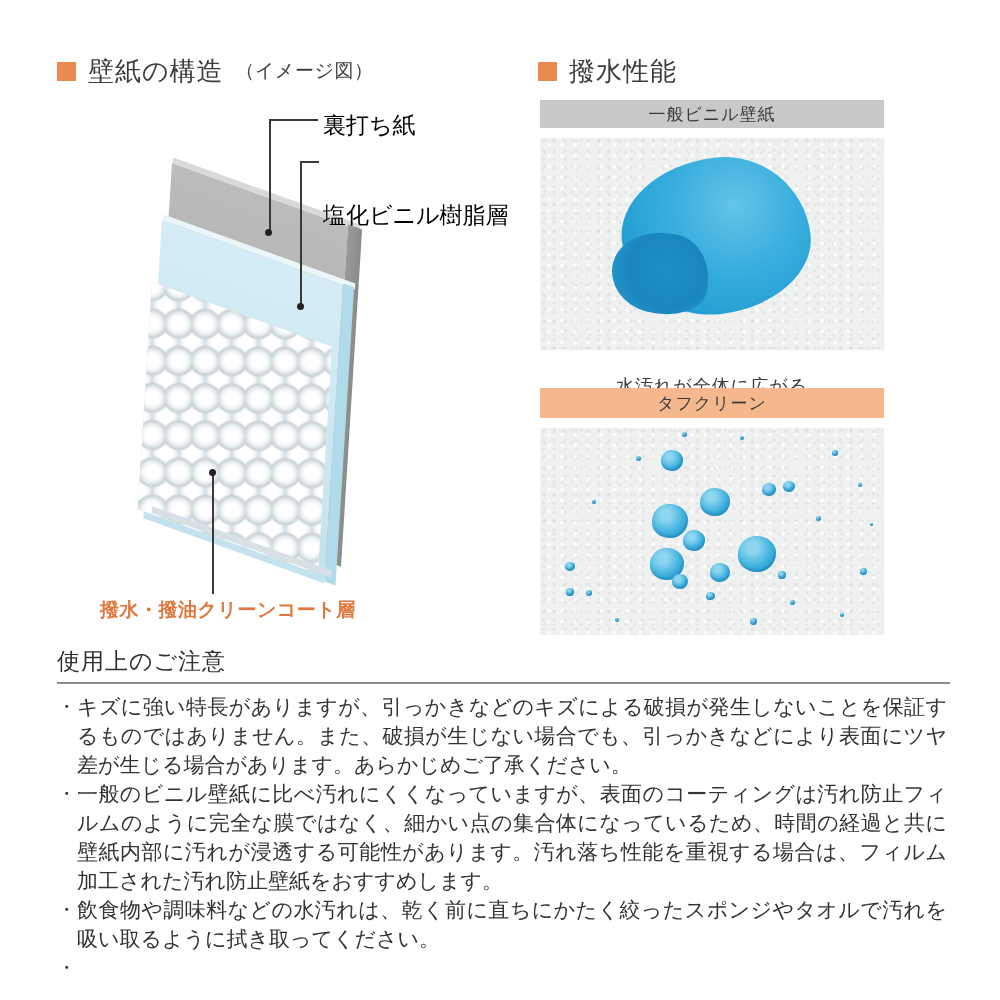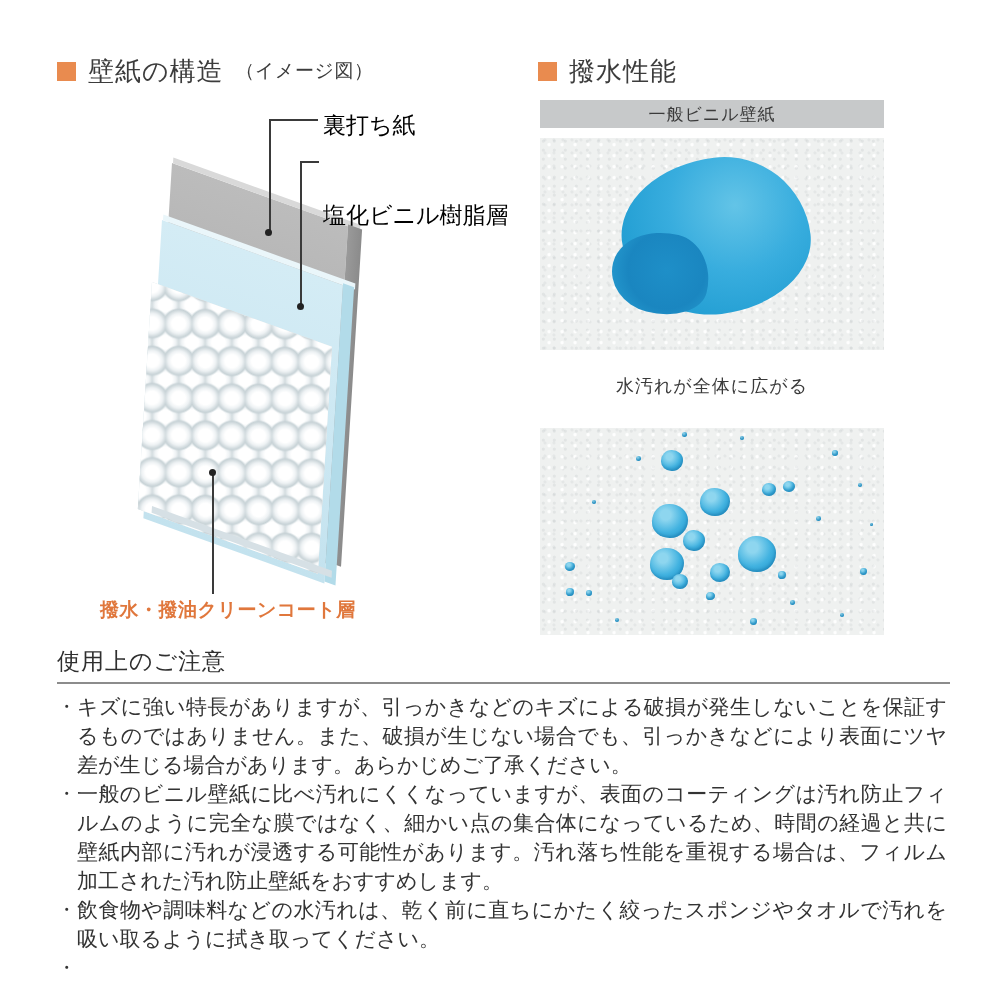--- a/index.html
+++ b/index.html
@@ -134,20 +134,21 @@
 
   <div class="bar" id="bar-general">一般ビニル壁紙</div>
   <div class="photo" id="photo-general">
     <div class="stain">
       <div class="stain-main"></div>
       <div class="stain-lobe"></div>
     </div>
   </div>
   <div class="caption" id="caption-general">水汚れが全体に広がる</div>
 
+  <div class="bar" id="bar-tough">タフクリーン</div>
   <div class="photo" id="photo-tough">
     <div class="drops">
         <div class="drop" style="left: 121px; top: 22px; width: 22px; height: 21px;"></div>
         <div class="drop" style="left: 160px; top: 60px; width: 30px; height: 28px;"></div>
         <div class="drop" style="left: 112px; top: 76px; width: 36px; height: 34px;"></div>
         <div class="drop" style="left: 143px; top: 102px; width: 22px; height: 21px;"></div>
         <div class="drop" style="left: 110px; top: 120px; width: 34px; height: 32px;"></div>
         <div class="drop" style="left: 198px; top: 108px; width: 38px; height: 36px;"></div>
         <div class="drop" style="left: 170px; top: 135px; width: 20px; height: 19px;"></div>
         <div class="drop" style="left: 132px; top: 146px; width: 16px; height: 15px;"></div>

